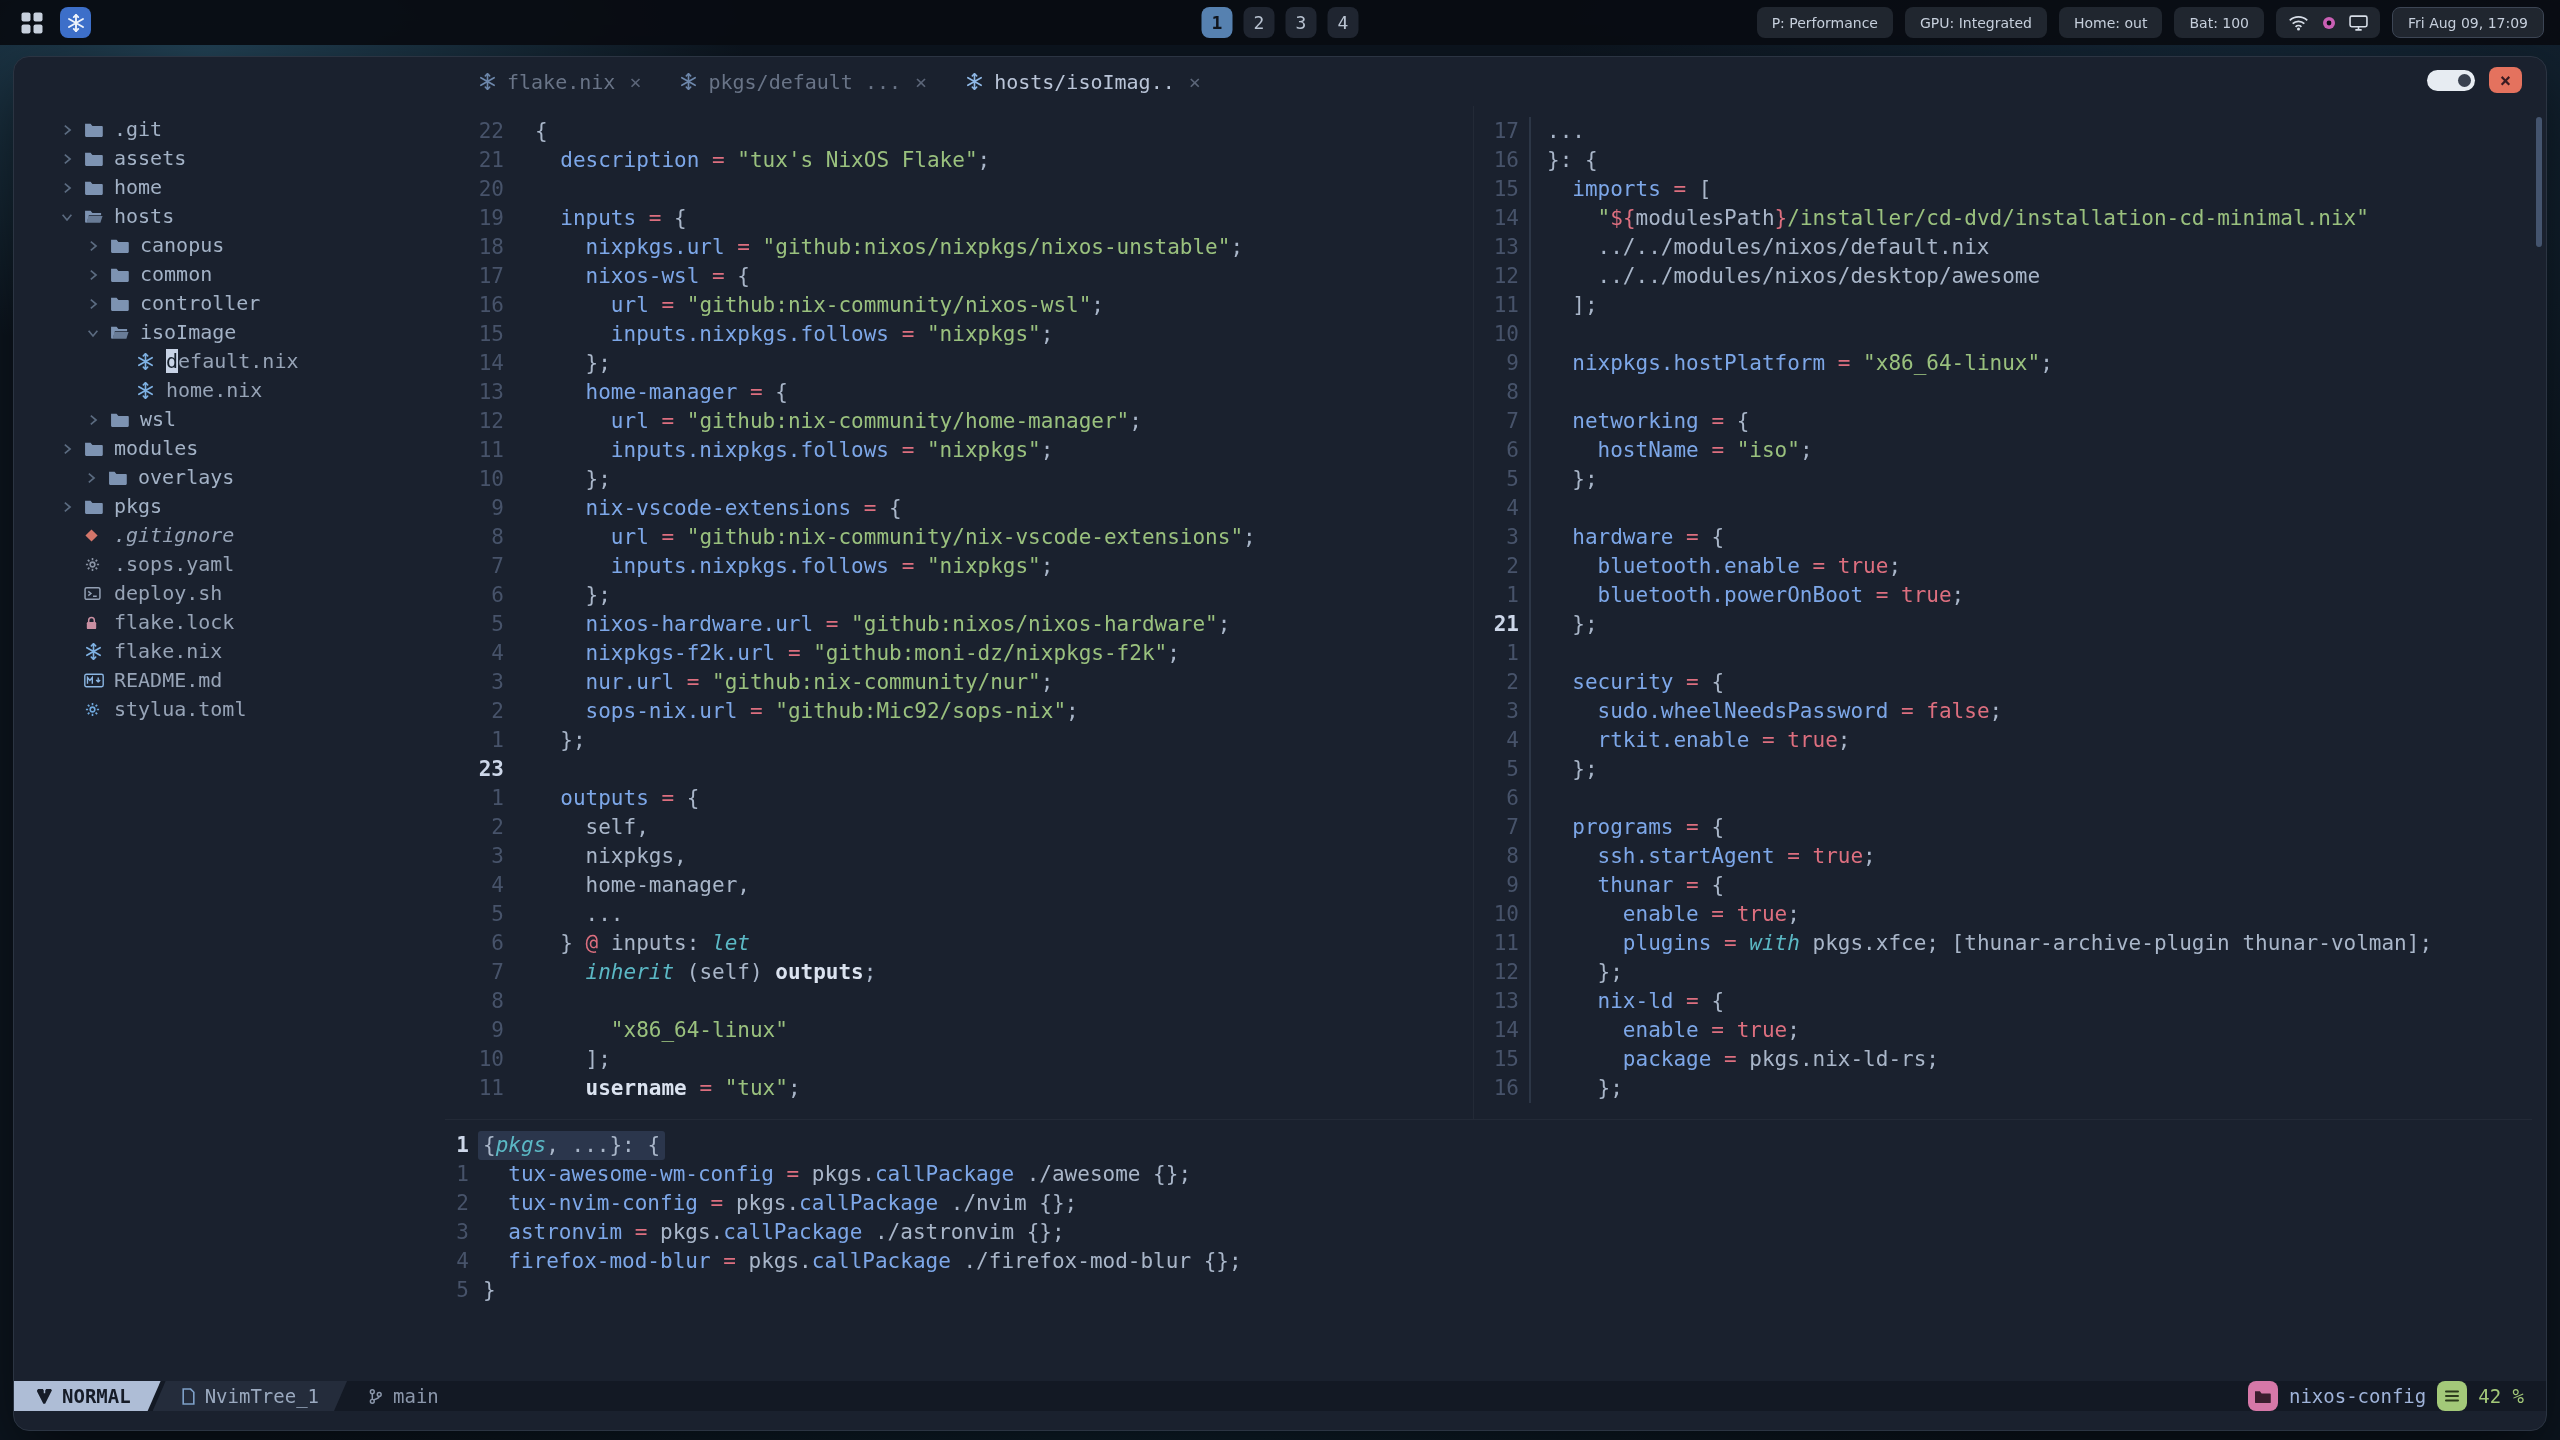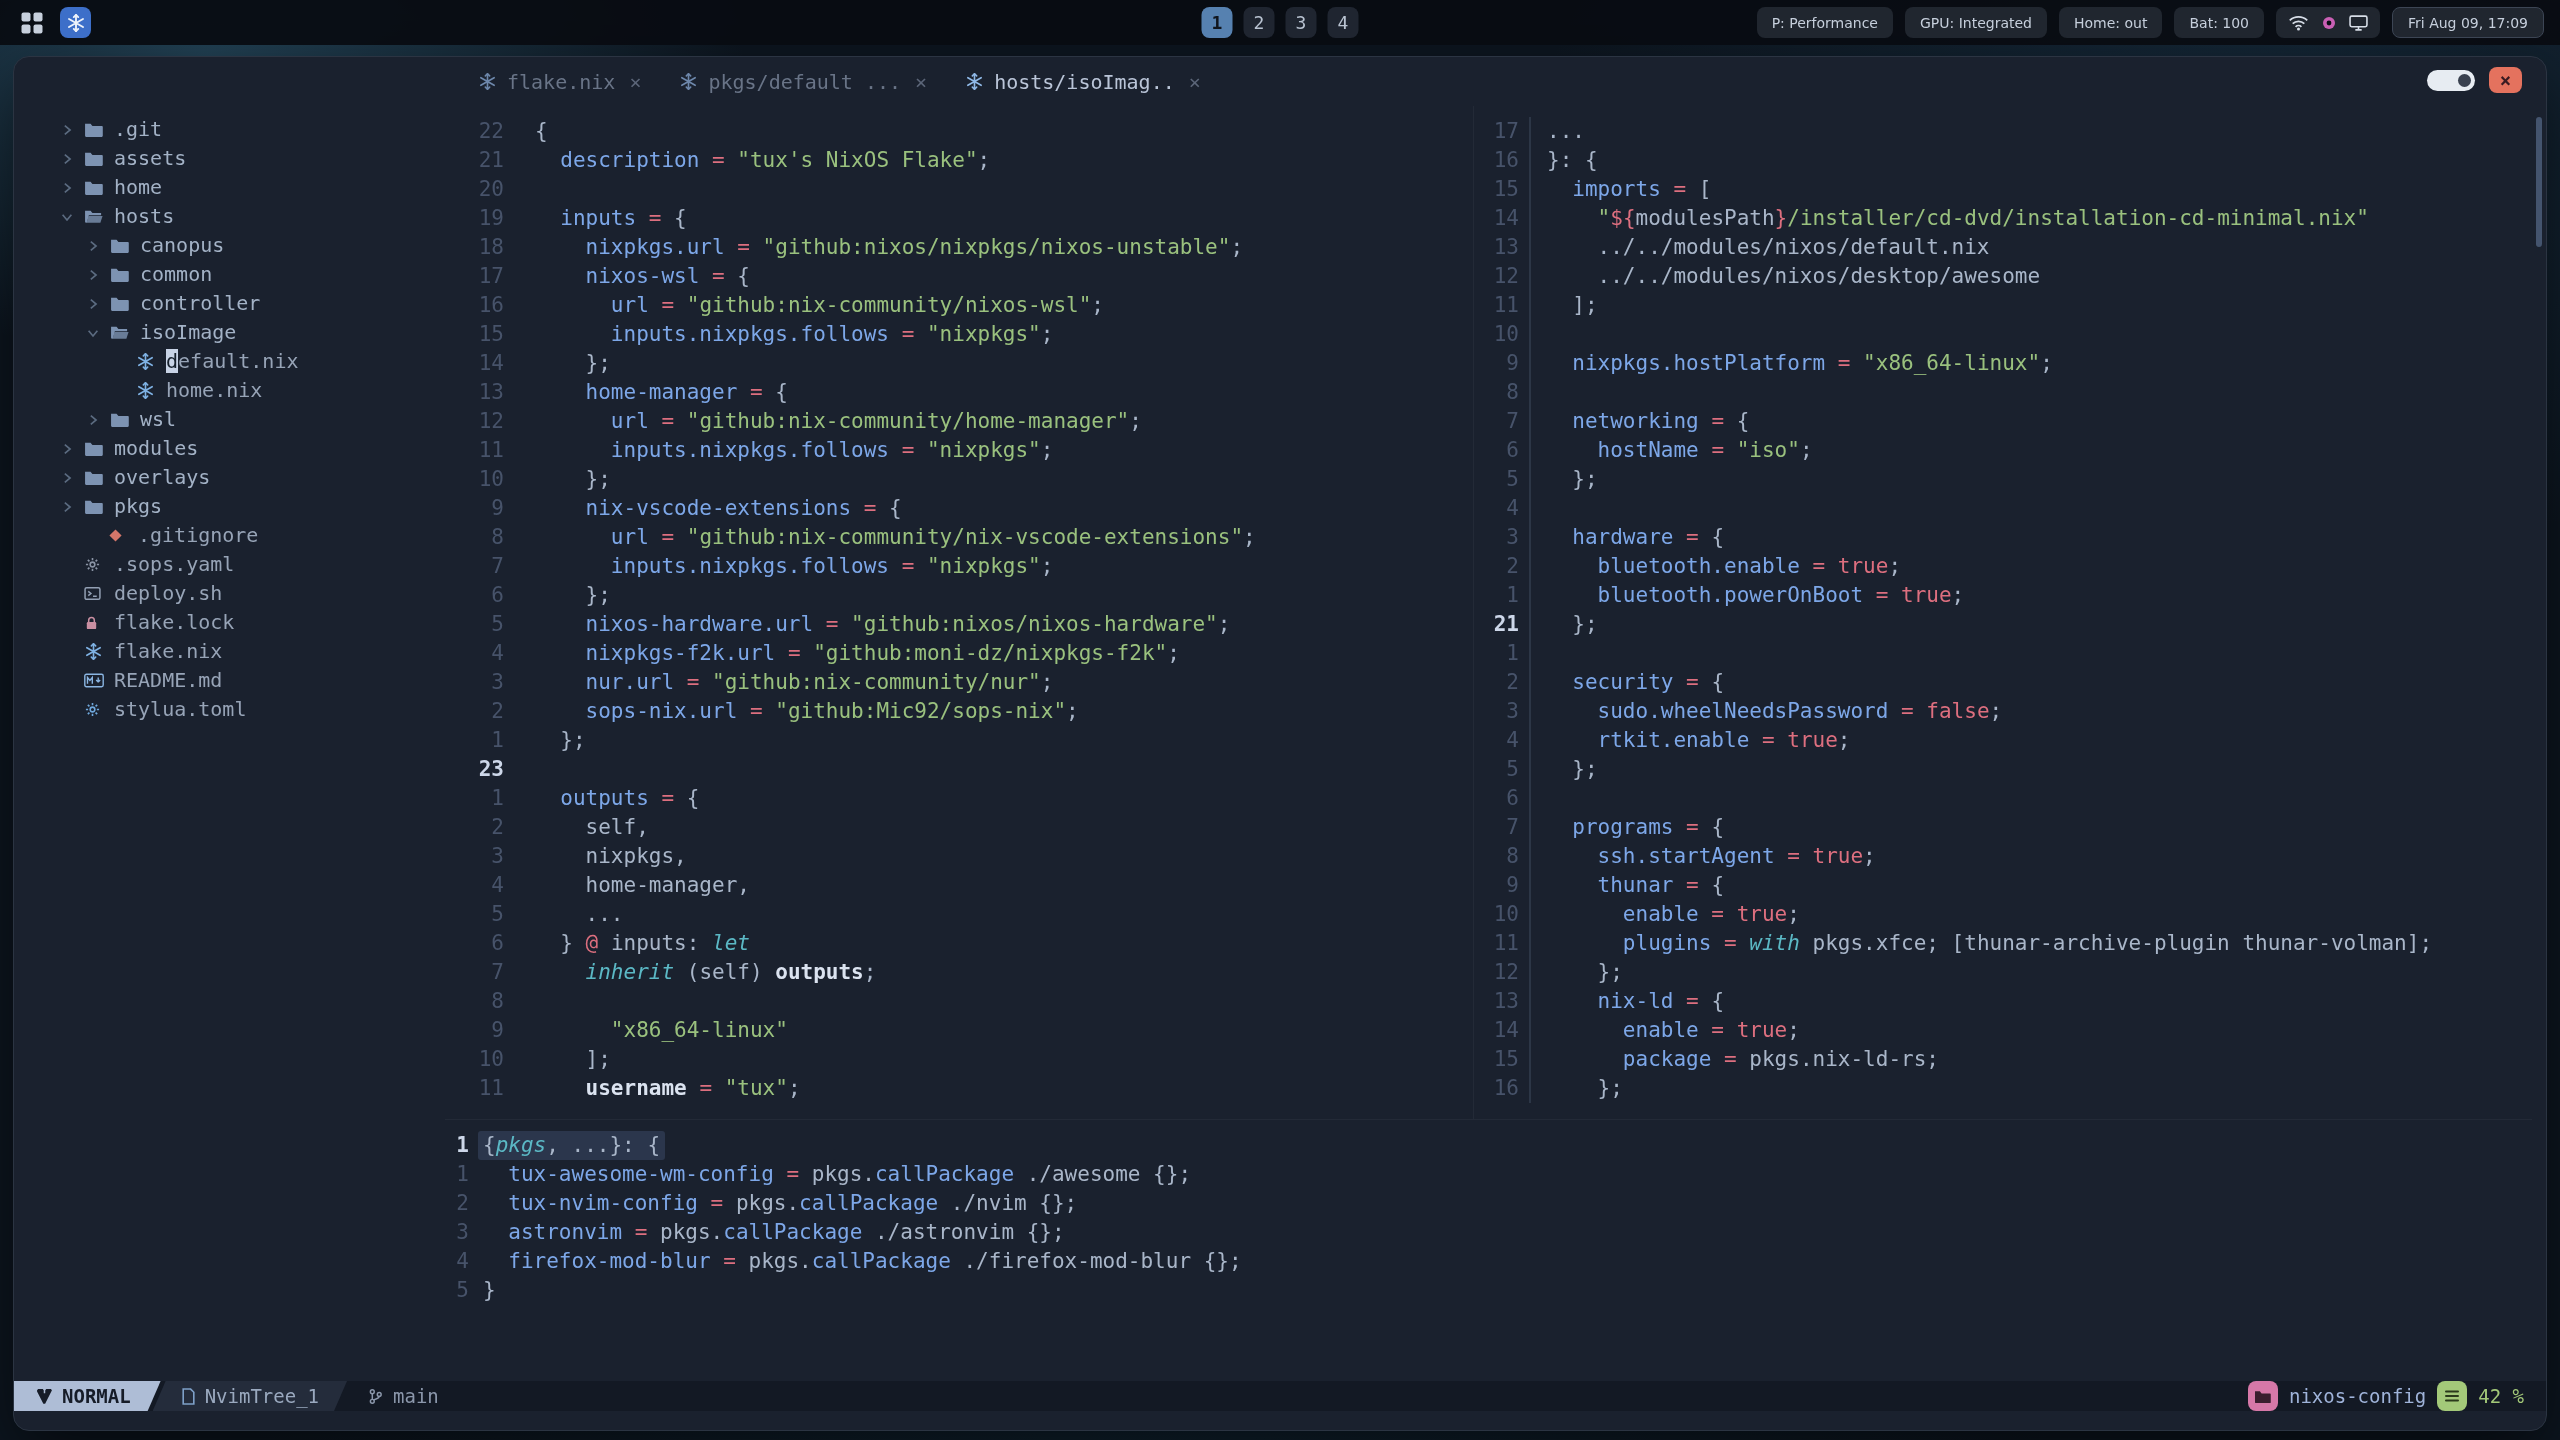--- a/index.html
+++ b/index.html
@@ -360,47 +360,47 @@
               <path d="M5.5 3l6 5-6 5" fill="none" stroke="currentColor" stroke-width="1.9"></path>
             </svg>
           </span>
           <span class="ic" style="color: rgb(125, 147, 178);">
             <svg width="19" height="17" viewBox="0 0 18 16">
               <path d="M1 2.5h5.2L8 4.8h9a.8.8 0 01.8.8v8.4a1 1 0 01-1 1H2a1 1 0 01-1-1z" fill="currentColor"></path>
             </svg>
           </span>
           <span class="lbl">modules</span>
         </div>
+        <div class="trow dir" style="padding-left: 70px;">
+          <span class="chev">
+            <svg width="14" height="14" viewBox="0 0 16 16">
+              <path d="M5.5 3l6 5-6 5" fill="none" stroke="currentColor" stroke-width="1.9"></path>
+            </svg>
+          </span>
+          <span class="ic" style="color: rgb(125, 147, 178);">
+            <svg width="19" height="17" viewBox="0 0 18 16">
+              <path d="M1 2.5h5.2L8 4.8h9a.8.8 0 01.8.8v8.4a1 1 0 01-1 1H2a1 1 0 01-1-1z" fill="currentColor"></path>
+            </svg>
+          </span>
+          <span class="lbl">overlays</span>
+        </div>
         <div class="trow dir" style="padding-left: 46px;">
           <span class="chev">
             <svg width="14" height="14" viewBox="0 0 16 16">
               <path d="M5.5 3l6 5-6 5" fill="none" stroke="currentColor" stroke-width="1.9"></path>
             </svg>
           </span>
           <span class="ic" style="color: rgb(125, 147, 178);">
             <svg width="19" height="17" viewBox="0 0 18 16">
               <path d="M1 2.5h5.2L8 4.8h9a.8.8 0 01.8.8v8.4a1 1 0 01-1 1H2a1 1 0 01-1-1z" fill="currentColor"></path>
             </svg>
           </span>
-          <span class="lbl">overlays</span>
-        </div>
-        <div class="trow dir" style="padding-left: 46px;">
-          <span class="chev">
-            <svg width="14" height="14" viewBox="0 0 16 16">
-              <path d="M5.5 3l6 5-6 5" fill="none" stroke="currentColor" stroke-width="1.9"></path>
-            </svg>
-          </span>
-          <span class="ic" style="color: rgb(125, 147, 178);">
-            <svg width="19" height="17" viewBox="0 0 18 16">
-              <path d="M1 2.5h5.2L8 4.8h9a.8.8 0 01.8.8v8.4a1 1 0 01-1 1H2a1 1 0 01-1-1z" fill="currentColor"></path>
-            </svg>
-          </span>
           <span class="lbl">pkgs</span>
         </div>
-        <div class="trow file" style="padding-left: 70px;">
+        <div class="trow file" style="padding-left: 46px; font-style: italic;">
           <span class="chev"></span>
           <span class="ic" style="color: rgb(212, 118, 106);">
             <svg width="15" height="15" viewBox="0 0 16 16">
               <path d="M8 1.5L14.5 8 8 14.5 1.5 8z" fill="currentColor"></path>
             </svg>
           </span>
           <span class="lbl">.gitignore</span>
         </div>
         <div class="trow file" style="padding-left: 46px;">
           <span class="chev"></span>

